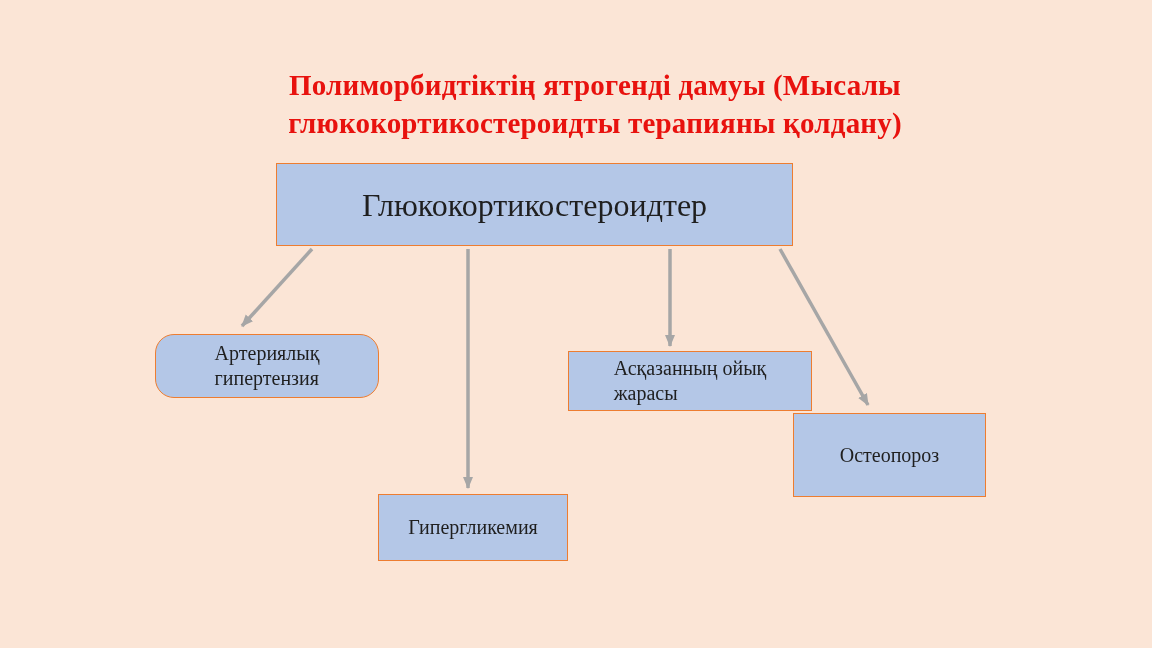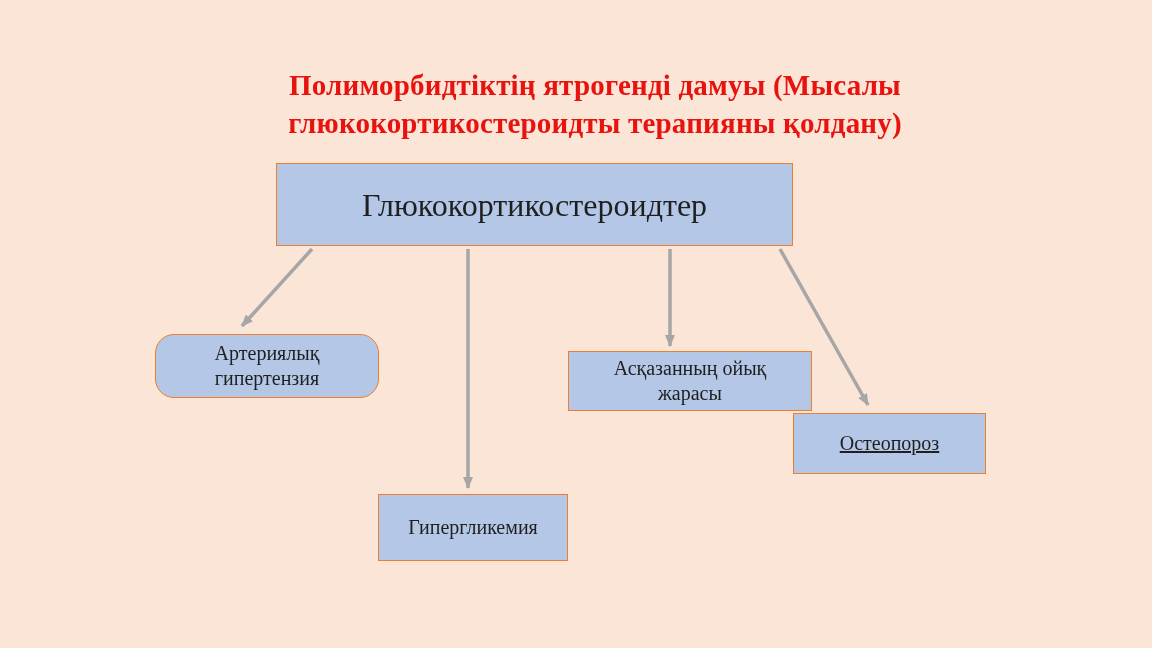--- a/index.html
+++ b/index.html
@@ -39,33 +39,33 @@
     width:1152px;height:648px;
   }
   .node{
     position:absolute;
     background:var(--box-fill,#b4c7e7);
     border:1.5px solid var(--box-border,#ed7d31);
     box-sizing:border-box;
     display:flex;
     align-items:center;
     justify-content:center;
-    text-align:center;
+    text-align:left;
     color:var(--ink,#1f1f1f);
     white-space:pre-line;
     line-height:1.25;
   }
   .node-root{
     left:276px;top:163px;width:517px;height:83px;
     font-size:32px;
   }
   .node-child{font-size:20px;}
   .node-c0{left:155px;top:334px;width:224px;height:64px;border-radius:19px;}
   .node-c1{left:568px;top:351px;width:244px;height:60px;}
-  .node-c2{left:793px;top:413px;width:193px;height:61px;text-decoration:underline;}
+  .node-c2{left:793px;top:413px;width:193px;height:84px;}
   .node-c3{left:378px;top:494px;width:190px;height:67px;}
 </style>
 </head>
 <body>
 
 <div class="slide">
 
   <div class="title">Полиморбидтіктің ятрогенді дамуы (Мысалы
 глюкокортикостероидты терапияны қолдану)</div>
 

